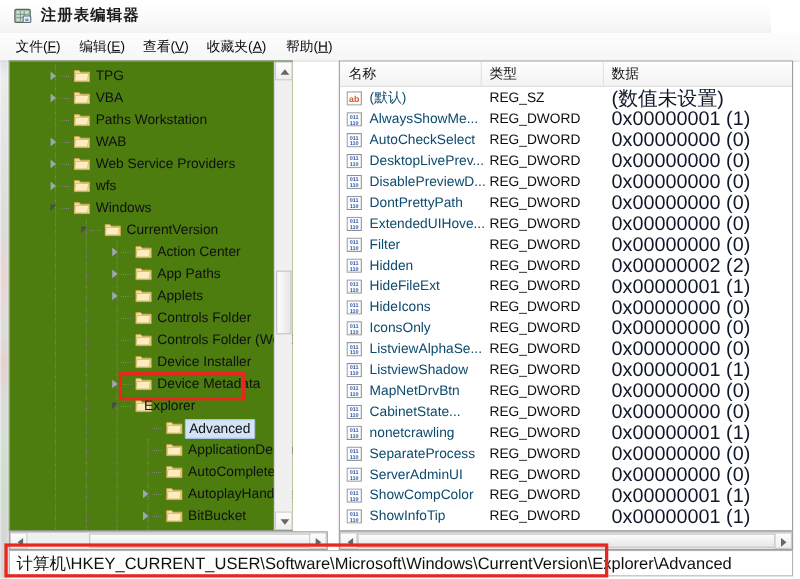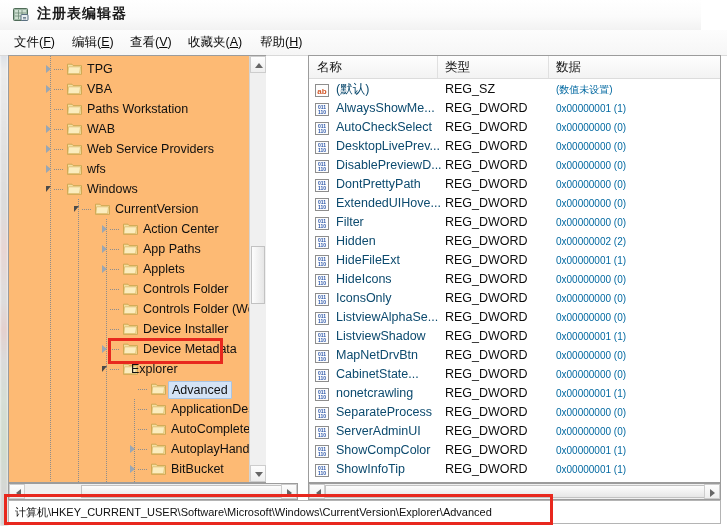--- a/index.html
+++ b/index.html
@@ -76,21 +76,21 @@
     white-space: nowrap;
     cursor: default;
   }
   .menu-item u { text-decoration: underline; }
 
   
   #pane-left {
     position: absolute;
     left: 8px; top: 55px;
     width: 258px; height: 428px;
-    background: #fdba74;
+    background: #4d7c0f;
     border: 1px solid #9c9c9c;
     border-right: none;
     box-sizing: border-box;
     overflow: hidden;
   }
   #tree-viewport {
     position: absolute;
     left: 0; top: 0;
     width: 272px; height: 426px;
     overflow: hidden;
@@ -261,22 +261,22 @@
   .val-type {
     position: absolute;
     left: 136px; top: 2px;
     font-size: 12.5px;
     color: #0d0d0d;
     line-height: 15px;
   }
   .val-data {
     position: absolute;
     left: 247px; top: 2px;
-    font-size: 10px;
-    color: #0369a1;
+    font-size: 18px;
+    color: #0f172a;
     line-height: 15px;
   }
 
   
   #hscroll-left {
     position: absolute;
     left: 8px; top: 483px;
     width: 290px; height: 17px;
     background: #f0f0f0;
     border: 1px solid #9c9c9c;
@@ -312,21 +312,21 @@
     position: absolute;
     left: 8px; top: 500px;
     width: 713px; height: 24px;
     background: #ffffff;
     border: 1px solid #b4b4b4;
     box-sizing: border-box;
   }
   #status-text {
     position: absolute;
     left: 6px; top: 3px;
-    font-size: 11px;
+    font-size: 15px;
     color: #101010;
     white-space: nowrap;
     line-height: 17px;
   }
 
   
   .annot {
     position: absolute;
     border: 3px solid #e8281e;
     box-sizing: border-box;

